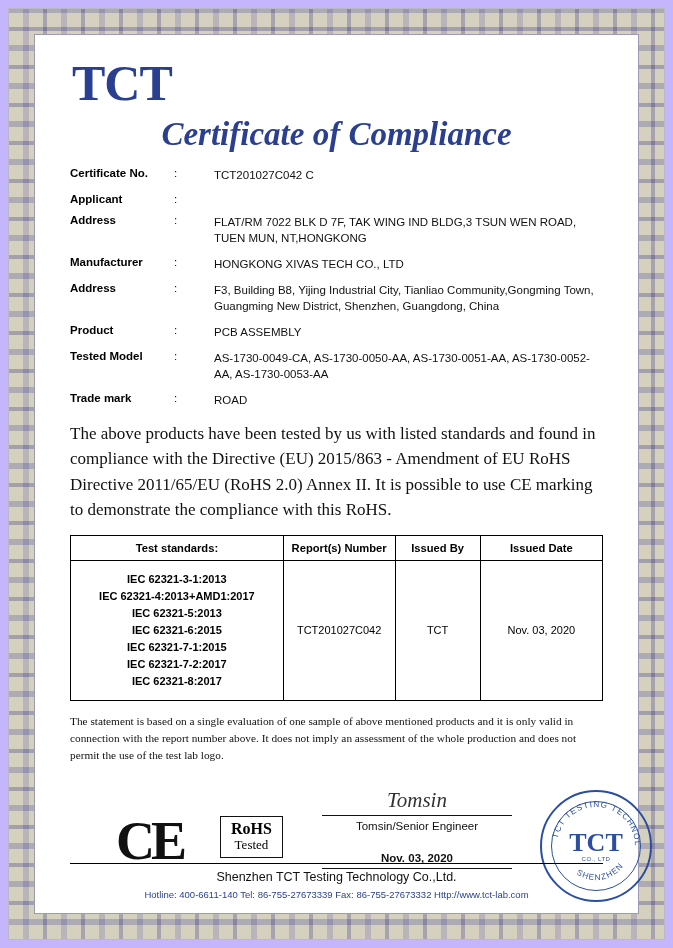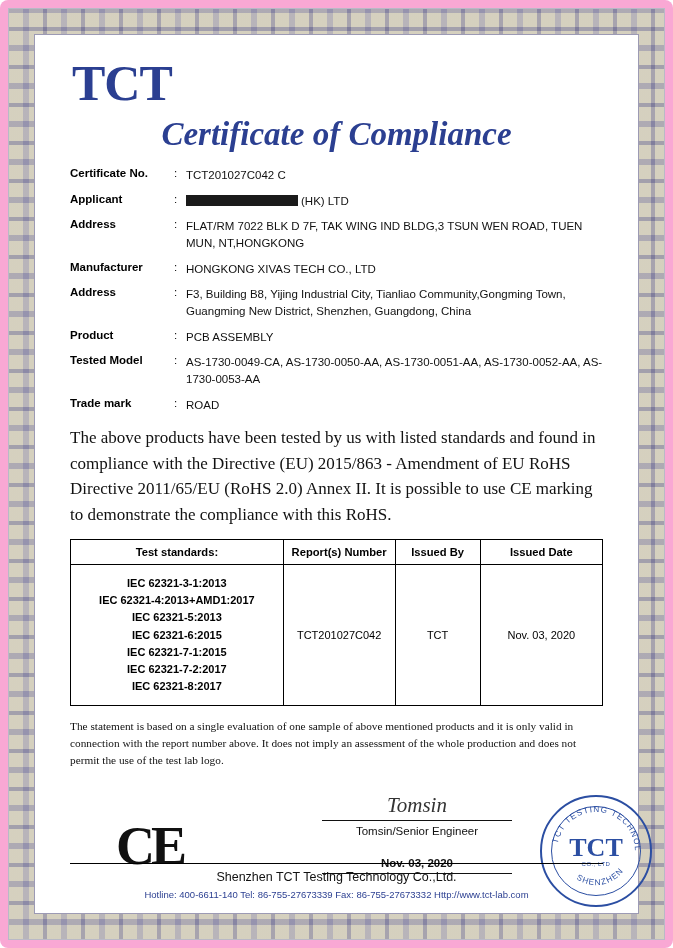--- a/index.html
+++ b/index.html
@@ -11,23 +11,22 @@
     height: 948px;
     background: #ffffff;
     font-family: "Liberation Sans", sans-serif;
     overflow: hidden;
   }
 
   .page {
     position: relative;
     width: 673px;
     height: 948px;
-    background: #f9a8d4;
+    background: #c4b5fd;
     box-sizing: border-box;
-    border-radius: 8px;
   }
 
   
   .border-frame {
     position: absolute;
     left: 8px;
     top: 8px;
     right: 8px;
     bottom: 8px;
     border: 1px solid #b9b9c6;
@@ -109,20 +108,21 @@
     color: #000;
     flex: 0 0 104px;
   }
   .field-colon {
     width: 12px;
     flex: 0 0 12px;
   }
   .field-value {
     flex: 1 1 auto;
     line-height: 1.45;
+    margin-left: 28px;
   }
   .redacted {
     display: inline-block;
     width: 112px;
     height: 11px;
     background: #1a1a1a;
     vertical-align: -1px;
     margin-right: 3px;
   }
 
@@ -325,23 +325,20 @@
 
       <div class="field-row">
         <div class="field-label">Certificate No.</div>
         <div class="field-colon">:</div>
         <div class="field-value">TCT201027C042 C</div>
       </div>
 
       <div class="field-row">
         <div class="field-label">Applicant</div>
         <div class="field-colon">:</div>
-        <div class="field-value">
-          <span class="redacted"></span><span>(HK) LTD</span>
-        </div>
       </div>
 
       <div class="field-row">
         <div class="field-label">Address</div>
         <div class="field-colon">:</div>
         <div class="field-value">FLAT/RM 7022 BLK D 7F, TAK WING IND BLDG,3 TSUN WEN ROAD, TUEN MUN, NT,HONGKONG</div>
       </div>
 
       <div class="field-row">
         <div class="field-label">Manufacturer</div>
@@ -405,20 +402,24 @@
         </tr>
       </tbody>
     </table>
 
     <div class="note">The statement is based on a single evaluation of one sample of above mentioned products and it is only valid in connection with the report number above. It does not imply an assessment of the whole production and does not permit the use of the test lab logo.</div>
 
     <div class="marks">
 
       <div class="ce-mark">CE</div>
 
+      <div class="rohs-box">
+        <div class="r1">RoHS</div>
+        <div class="r2">Tested</div>
+      </div>
 
       <div class="sign-block">
         <div class="sign-script">Tomsin</div>
         <div class="sign-line"></div>
         <div class="sign-name">Tomsin/Senior Engineer</div>
         <div class="sign-date">Nov. 03, 2020</div>
         <div class="sign-underline"></div>
       </div>
 
       <div class="stamp">

